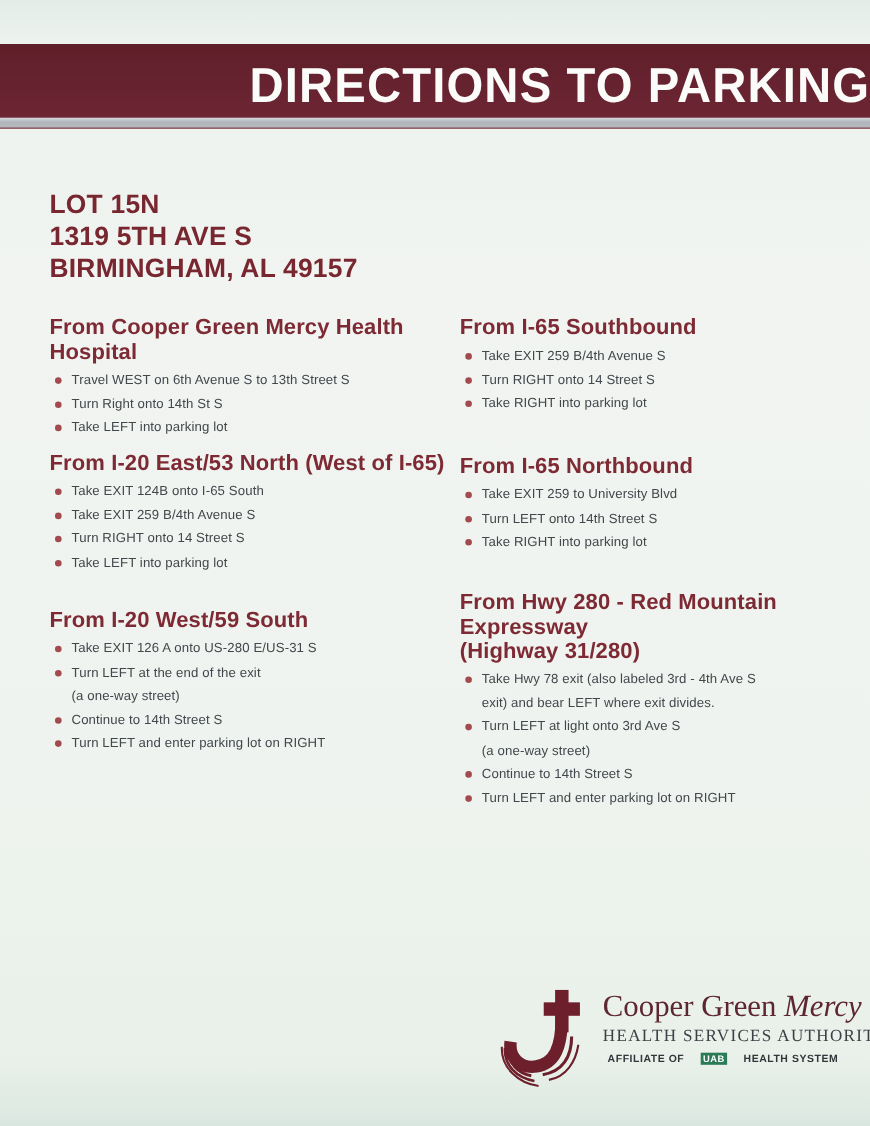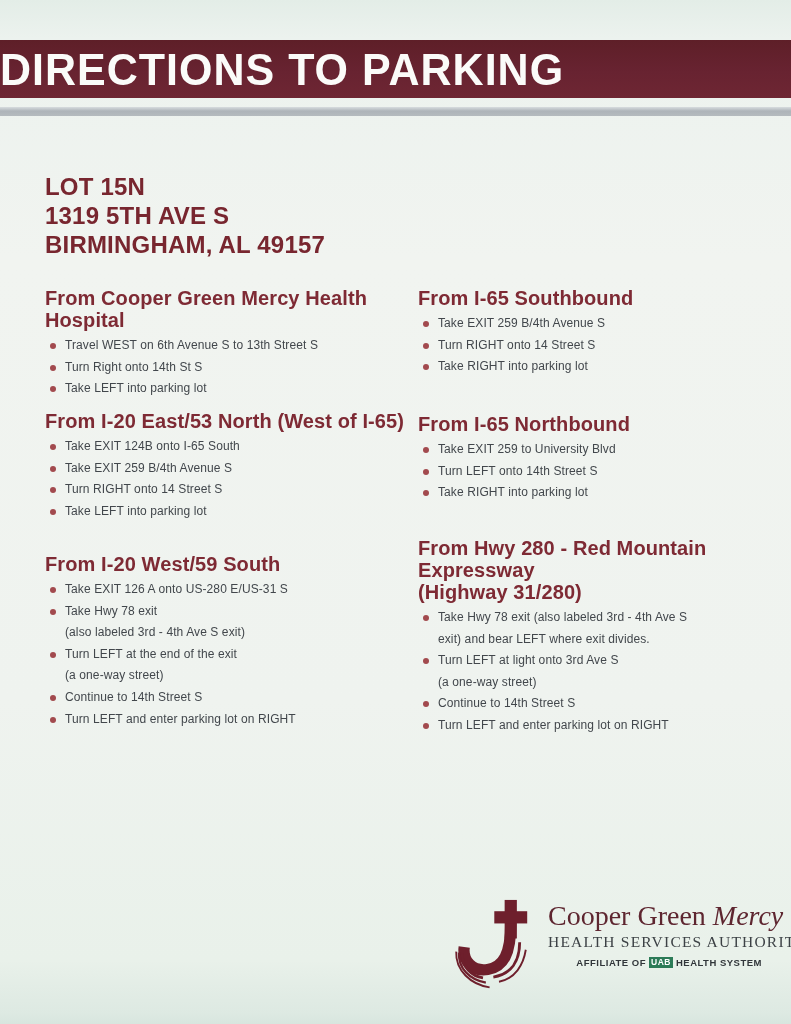--- a/index.html
+++ b/index.html
@@ -8,23 +8,23 @@
     width:791px;height:1024px;
     margin:0 auto;
     overflow:hidden;
     font-family:"Liberation Sans",sans-serif;
     background:linear-gradient(180deg,
       #e3ede7 0px,#ecf2ee 38px,#f1f4f0 260px,
       #eff3ef 700px,#e9f1ea 960px,#dde9e2 1014px,#d8e5de 1024px);
   }
   
   .banner{
-    position:absolute;top:40px;left:0;width:791px;height:58px;
+    position:absolute;top:40px;left:0;width:791px;height:77px;
     background:linear-gradient(180deg,#5e1f28 0%,#682331 55%,#6e2633 100%);
-    display:flex;align-items:center;justify-content:flex-start;
+    display:flex;align-items:center;justify-content:flex-end;
   }
   .banner-title{
     margin:0;color:#fbfbf9;font-size:43px;font-weight:bold;
     letter-spacing:1px;line-height:1;transform:scaleY(1.04);
   }
   .gray-strip{
     position:absolute;top:107px;left:0;width:791px;height:9px;
     background:linear-gradient(180deg,#d7dcdf 0%,#aeb4b9 45%,#b4babe 100%);
   }
   
@@ -62,21 +62,21 @@
     line-height:30px;white-space:nowrap;
   }
   .logo-name .italic{font-style:italic;margin-top:36px;}
   .logo-sub{
     font-family:"Liberation Serif",serif;font-size:15.5px;color:#3c4145;
     letter-spacing:1.2px;margin-top:2px;white-space:nowrap;
   }
   .logo-affil{
     margin-top:6px;font-size:9.5px;font-weight:bold;color:#31363a;
     letter-spacing:.5px;white-space:nowrap;
-    display:flex;align-items:center;justify-content:flex-end;gap:3px;
+    display:flex;align-items:center;justify-content:flex-end;gap:15px;
   }
   .uab-box{
     display:inline-block;background:#2c7b57;color:#ffffff;
     font-size:8.5px;font-weight:bold;line-height:11px;padding:0 2px;
   }
 </style>
 </head>
 <body>
 
 <div class="page">
@@ -123,24 +123,20 @@
         <div>
           <div class="step-line"><span class="bullet-dot"></span><span>Take LEFT into parking lot</span></div>
         </div>
       </section>
       <section class="dir-section sec-l3">
         <div class="sec-title">
           <div>From I-20 West/59 South</div>
         </div>
         <div>
           <div class="step-line"><span class="bullet-dot"></span><span>Take EXIT 126 A onto US-280 E/US-31 S</span></div>
-        </div>
-        <div>
-          <div class="step-line"><span class="bullet-dot"></span><span>Take Hwy 78 exit</span></div>
-          <div class="step-line"><span>(also labeled 3rd - 4th Ave S exit)</span></div>
         </div>
         <div>
           <div class="step-line"><span class="bullet-dot"></span><span>Turn LEFT at the end of the exit</span></div>
         </div>
         <div>
           <div class="step-line"><span>(a one-way street)</span></div>
         </div>
         <div>
           <div class="step-line"><span class="bullet-dot"></span><span>Continue to 14th Street S</span></div>
         </div>

